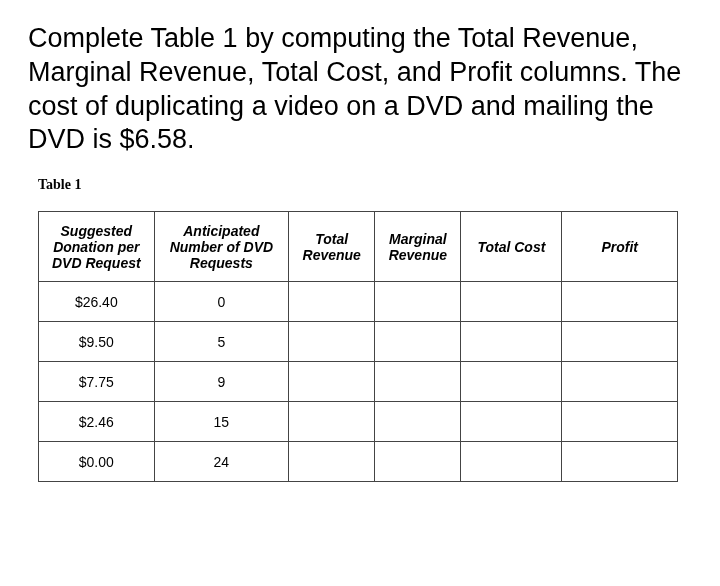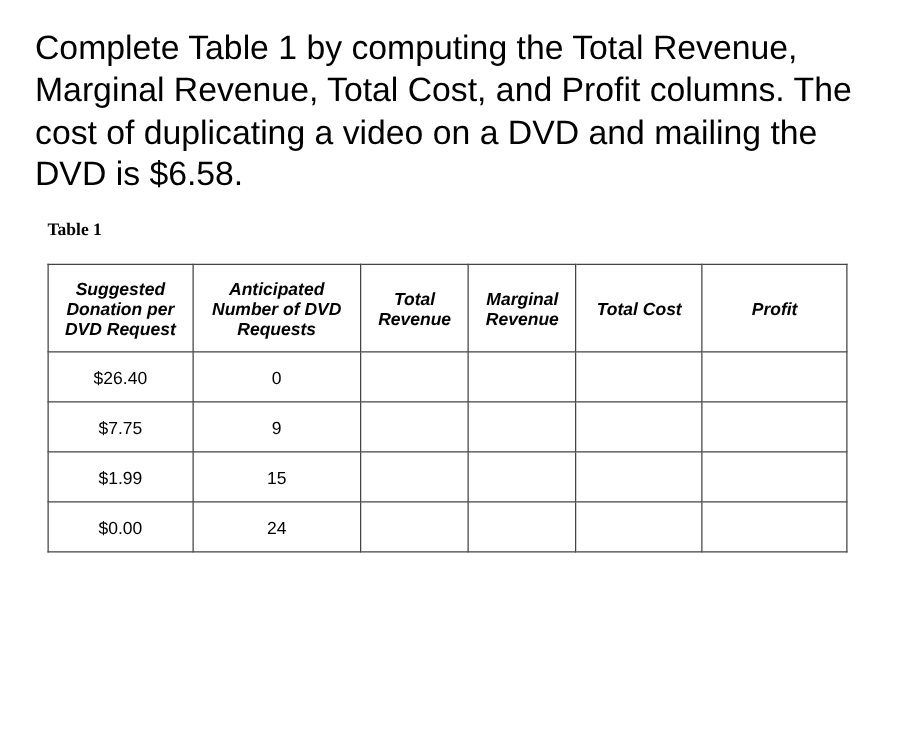--- a/index.html
+++ b/index.html
@@ -93,29 +93,37 @@
   <tbody>
     <tr>
       <td>$26.40</td>
       <td>0</td>
       <td></td>
       <td></td>
       <td></td>
       <td></td>
     </tr>
     <tr>
+      <td>$9.50</td>
+      <td>5</td>
+      <td></td>
+      <td></td>
+      <td></td>
+      <td></td>
+    </tr>
+    <tr>
       <td>$7.75</td>
       <td>9</td>
       <td></td>
       <td></td>
       <td></td>
       <td></td>
     </tr>
     <tr>
-      <td>$1.99</td>
+      <td>$2.46</td>
       <td>15</td>
       <td></td>
       <td></td>
       <td></td>
       <td></td>
     </tr>
     <tr>
       <td>$0.00</td>
       <td>24</td>
       <td></td>

